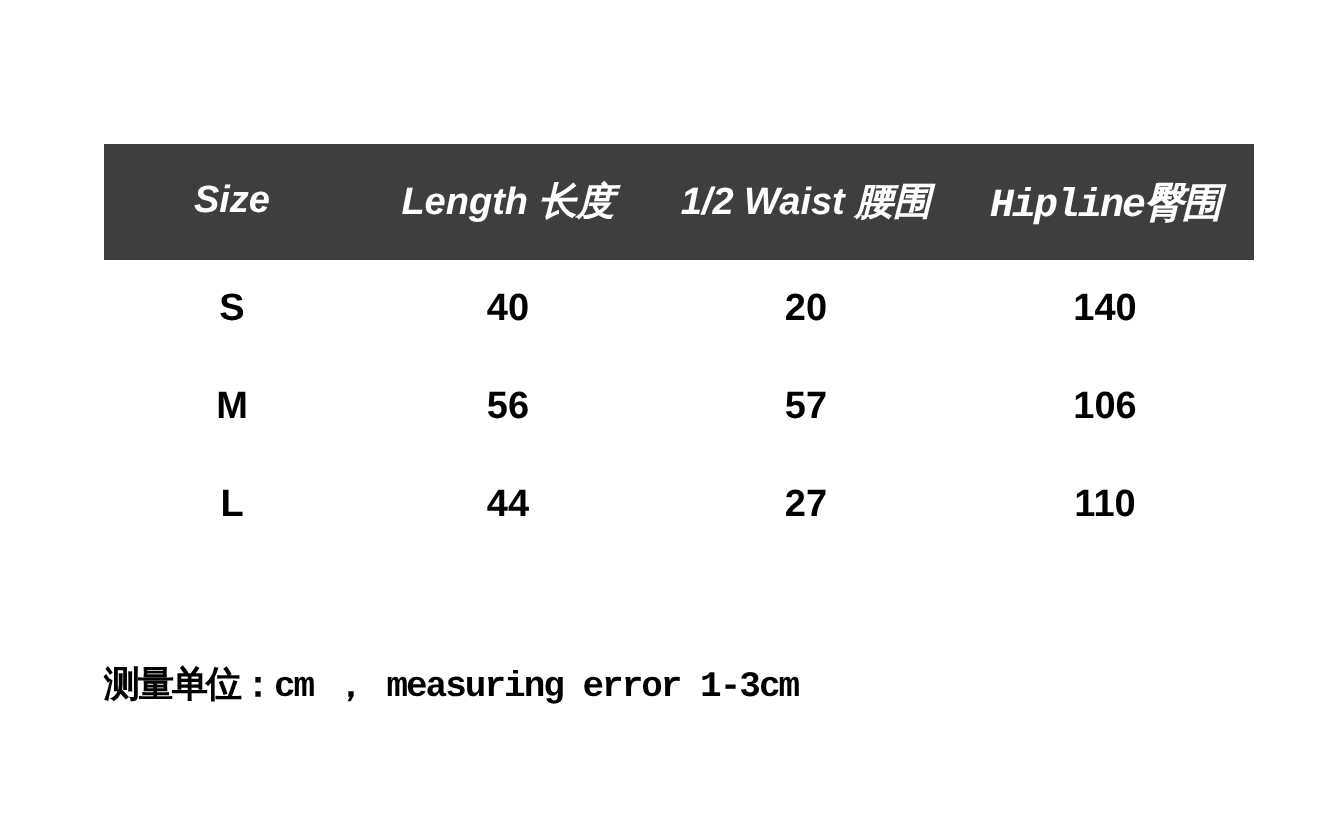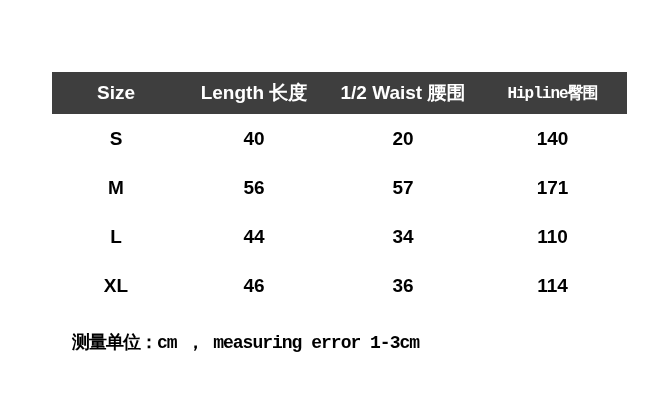--- a/index.html
+++ b/index.html
@@ -22,34 +22,35 @@
   table.size-table {
     position: absolute;
     left: 52px;
     top: 72px;
     width: 575px;
     border-collapse: collapse;
     table-layout: fixed;
   }
   thead tr.header-row {
     background: var(--header-bg, #3e3e3e);
-    height: 42px;
+    height: 58px;
+    font-style: italic;
   }
   th {
     color: var(--header-text, #ffffff);
     font-weight: bold;
     font-size: 19px;
     text-align: center;
     padding: 0;
     vertical-align: middle;
     white-space: nowrap;
   }
   .mono {
     font-family: "Liberation Mono", "DejaVu Sans Mono", monospace;
-    font-size: 16px;
+    font-size: 20px;
     letter-spacing: -1px;
   }
   tbody tr {
     height: 49px;
   }
   td {
     color: var(--body-text, #000000);
     font-weight: bold;
     font-size: 19px;
     text-align: center;
@@ -59,21 +60,20 @@
   .note {
     position: absolute;
     left: 52px;
     top: 330px;
     font-family: "Liberation Mono", "DejaVu Sans Mono", monospace;
     font-weight: bold;
     font-size: 18px;
     letter-spacing: -1px;
     color: var(--body-text, #000000);
     white-space: nowrap;
-    margin-left: 20px;
   }
 </style>
 </head>
 <body>
 
 <div class="page">
 
   <table class="size-table">
     <colgroup>
       <col style="width:128px">
@@ -93,32 +93,26 @@
       <tr>
         <td>S</td>
         <td>40</td>
         <td>20</td>
         <td>140</td>
       </tr>
       <tr>
         <td>M</td>
         <td>56</td>
         <td>57</td>
-        <td>171</td>
+        <td>106</td>
       </tr>
       <tr>
         <td>L</td>
         <td>44</td>
-        <td>34</td>
+        <td>27</td>
         <td>110</td>
-      </tr>
-      <tr>
-        <td>XL</td>
-        <td>46</td>
-        <td>36</td>
-        <td>114</td>
       </tr>
     </tbody>
   </table>
 
   <div class="note">测量单位：cm ， measuring error 1-3cm</div>
 
 </div>
 
 </body></html>

